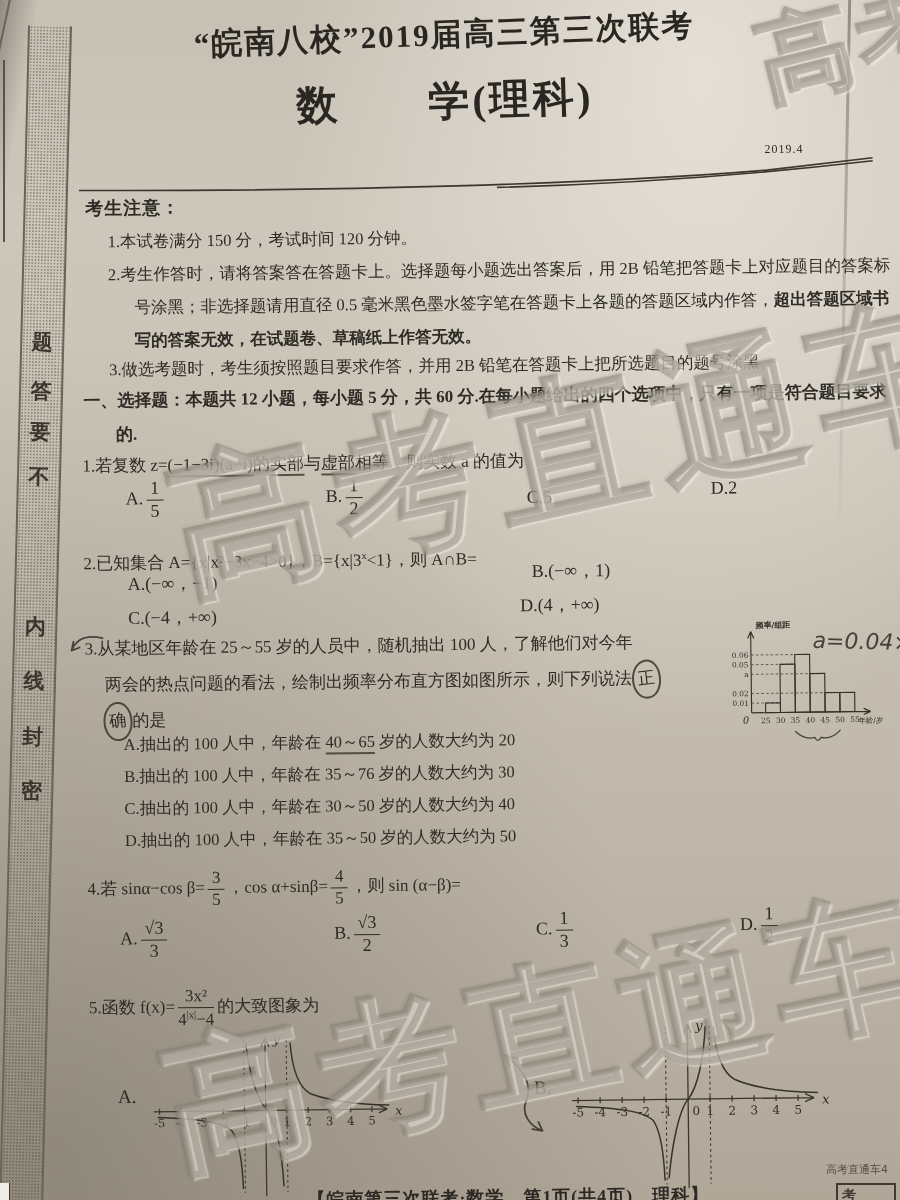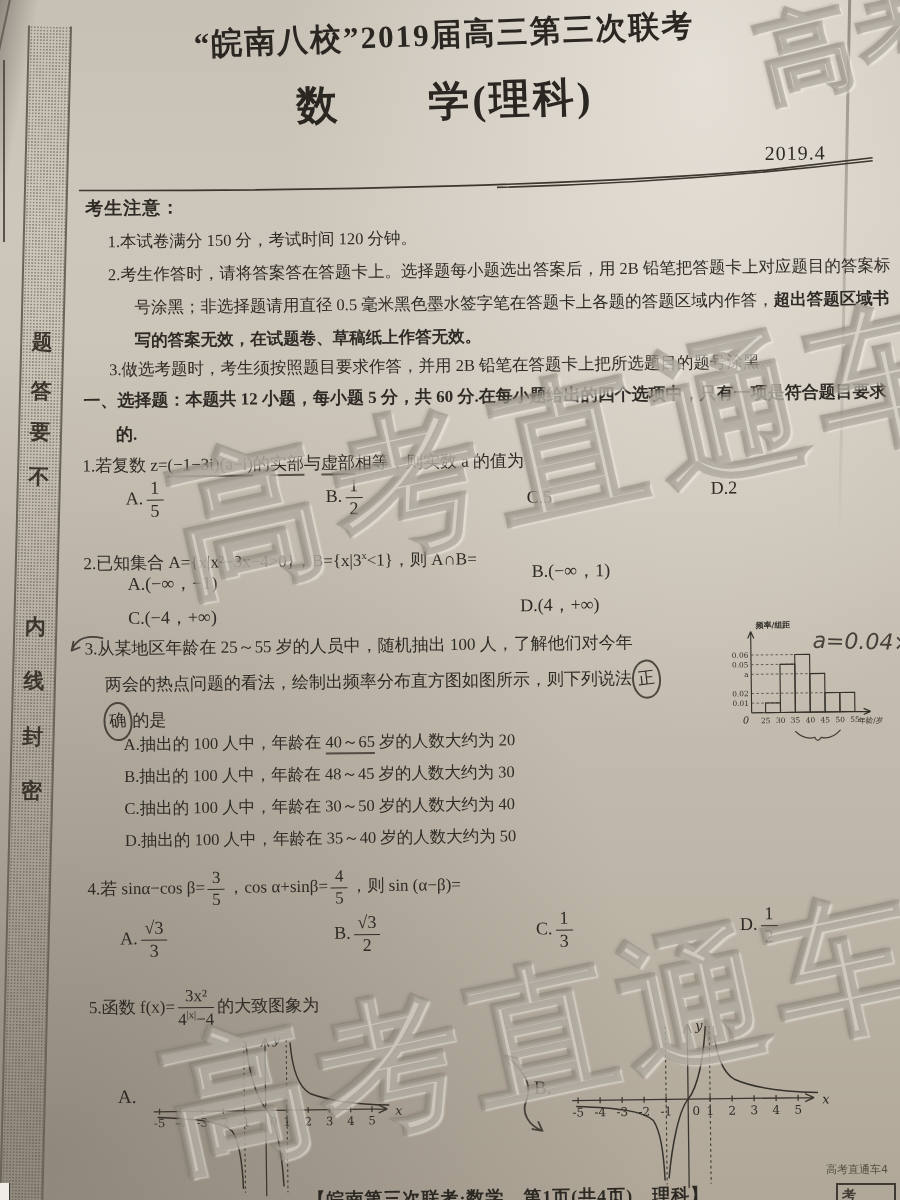--- a/index.html
+++ b/index.html
@@ -9,21 +9,21 @@
       radial-gradient(ellipse at 78% 6%, rgba(238,233,225,0.75), rgba(238,233,225,0) 42%),
       radial-gradient(ellipse at 6% 96%, rgba(66,60,52,0.30), rgba(66,60,52,0) 50%),
       linear-gradient(100deg, rgba(55,50,43,0.38) 0%, rgba(55,50,43,0) 3.5%),
       linear-gradient(180deg,#c7c1b5 0%,#cdc7bb 18%,#c9c2b5 42%,#beb6a8 72%,#b0a799 100%);}
   #content{position:absolute;left:0;top:0;width:900px;height:1200px;transform:rotate(-0.7deg);}
   .abs{position:absolute;}
   .title{left:96px;top:14px;width:710px;text-align:center;font-size:31px;font-weight:bold;
     letter-spacing:2px;transform:rotate(-1.5deg);color:#2a2722;}
   .subtitle{left:96px;top:74px;width:710px;text-align:center;font-size:41px;font-weight:bold;
     letter-spacing:3px;transform:rotate(-1.1deg);color:#2a2722;}
-  .date{left:770px;top:146px;font-size:20px;letter-spacing:1px;}
+  .date{left:770px;top:146px;font-size:12px;letter-spacing:1px;}
   .nhead{left:90px;top:192px;font-size:18px;font-weight:bold;letter-spacing:1px;}
   .nitem{left:112px;width:762px;font-size:16.5px;line-height:33px;padding-left:26px;text-indent:-26px;}
   .sec{left:86px;top:380px;width:788px;font-size:17px;font-weight:bold;line-height:34px;
     padding-left:32px;text-indent:-32px;}
   .stem{font-size:17px;line-height:33px;}
   .opt{font-size:18px;}
   .q3opt{left:122px;width:620px;font-size:16.5px;}
   .frac{display:inline-block;vertical-align:middle;text-align:center;margin:0 3px;line-height:1.1;}
   .frac .num{display:block;border-bottom:1.6px solid #2f2c27;padding:0 4px 1px;}
   .frac .den{display:block;padding-top:1px;}
@@ -145,27 +145,27 @@
       <span class="circled">确</span><span>的是</span>
     </div>
     <svg class="abs pen" style="left:64px;top:628px" width="42" height="30">
       <path d="M38,6 C22,2 12,6 7,18 M7,18 l8,-3 M7,18 l2,-9"></path>
     </svg>
 
     <div class="abs q3opt" style="top:730px">
       <span>A.抽出的 100 人中，年龄在 </span><span class="pen-u">40～65</span><span> 岁的人数大约为 20</span>
     </div>
     <div class="abs q3opt" style="top:762px">
-      <span>B.抽出的 100 人中，年龄在 </span><span>48～45</span><span> 岁的人数大约为 30</span>
+      <span>B.抽出的 100 人中，年龄在 </span><span>35～76</span><span> 岁的人数大约为 30</span>
     </div>
     <div class="abs q3opt" style="top:794px">
       <span>C.抽出的 100 人中，年龄在 </span><span>30～50</span><span> 岁的人数大约为 40</span>
     </div>
     <div class="abs q3opt" style="top:826px">
-      <span>D.抽出的 100 人中，年龄在 </span><span>35～40</span><span> 岁的人数大约为 50</span>
+      <span>D.抽出的 100 人中，年龄在 </span><span>35～50</span><span> 岁的人数大约为 50</span>
     </div>
 
     <svg class="abs hist" style="left:724px;top:610px" width="175" height="150" viewBox="0 0 200 158">
       <path class="ax" d="M30,115 H166 M166,115 l-8,-3.5 M166,115 l-8,3.5"></path>
       <path class="ax" d="M30,115 V22 M30,22 l-3.5,8 M30,22 l3.5,8"></path>
       <path class="hdash" d="M30,49H97 M30,60H80 M30,71H114 M30,93H148 M30,104H63"></path>
       <g id="hist-bars">
           <rect x="46" y="104" width="17" height="11"></rect>
           <rect x="63" y="60" width="17" height="55"></rect>
           <rect x="80" y="49" width="17" height="66"></rect>

